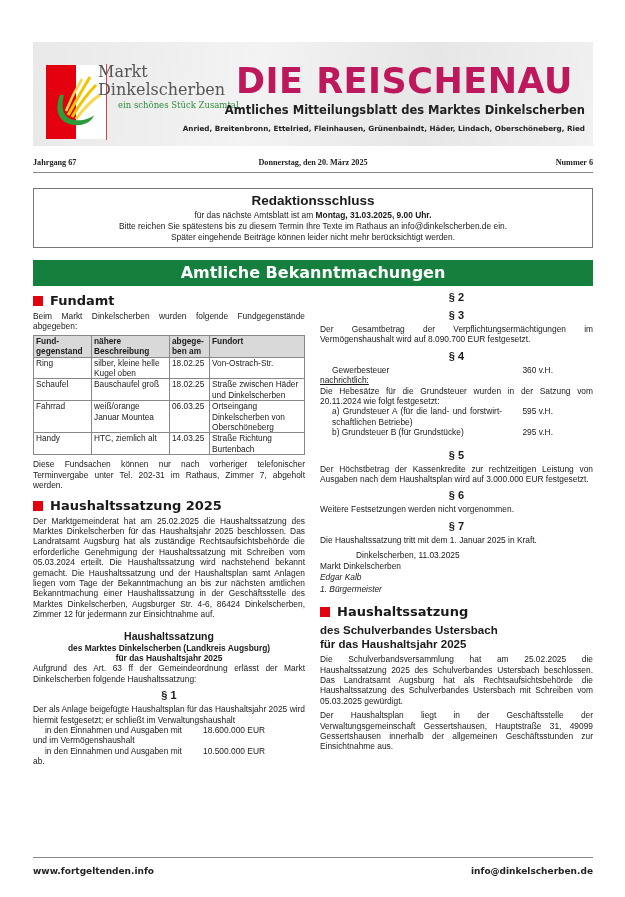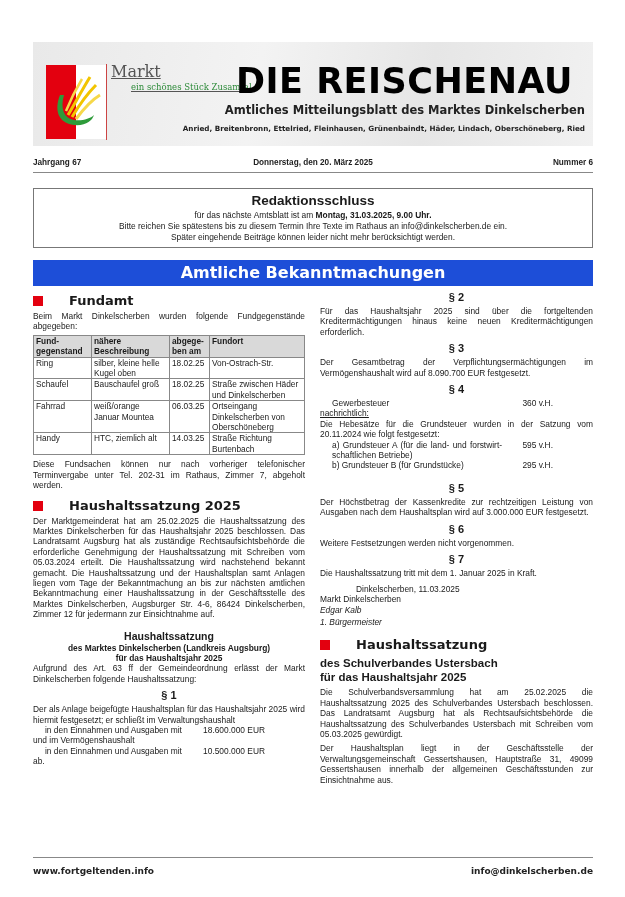--- a/index.html
+++ b/index.html
@@ -4,36 +4,36 @@
 <style>
   html, body { margin:0; padding:0; background:#ffffff; }
   body { width:625px; height:897px; position:relative; overflow:hidden; font-family:"Liberation Sans", sans-serif; color:#1a1a1a; }
   .page { position:absolute; left:0; top:0; width:625px; height:897px; }
   .masthead { position:absolute; left:33px; top:42px; width:560px; height:104px;
     background:linear-gradient(100deg,#e9e9e9 0%,#f3f3f3 40%,#e6e6e6 70%,#f1f1f1 100%); }
   .logo { position:absolute; left:46px; top:65px; width:60px; height:74px; background:#fff; }
   .logo .red { position:absolute; left:0; top:0; width:30px; height:74px; background:#e3000f; }
   .logo svg { position:absolute; left:0; top:0; }
   .logo-divider { position:absolute; left:106px; top:64px; width:1px; height:76px; background:#c44; }
-  .logo-text { position:absolute; left:111px; top:63px; font-family:"DejaVu Serif", serif; color:#555;text-decoration:underline; }
+  .logo-text { position:absolute; left:98px; top:63px; font-family:"DejaVu Serif", serif; color:#555; }
   .logo-text .l1 { font-size:16px; line-height:18px; }
   .logo-text .l2 { font-size:16px; line-height:18px; }
   .logo-text .l3 { font-size:8.5px; color:#2e8b3a; line-height:12px;margin-left:20px; }
-  .title { position:absolute; left:236px; top:62px; font-family:"DejaVu Sans", sans-serif; font-weight:bold; font-size:35px; color:#000000; letter-spacing:0.5px; line-height:38px; }
+  .title { position:absolute; left:236px; top:62px; font-family:"DejaVu Sans", sans-serif; font-weight:bold; font-size:35px; color:#be185d; letter-spacing:0.5px; line-height:38px; }
   .subtitle { position:absolute; right:40px; top:103px; font-family:"DejaVu Sans", sans-serif; font-weight:bold; font-size:11.5px; color:#222; }
   .villages { position:absolute; right:40px; top:124px; font-family:"DejaVu Sans", sans-serif; font-weight:bold; font-size:7.2px; color:#222; }
-  .issuebar { position:absolute; left:33px; top:157px; width:560px; height:15px; border-bottom:1px solid #888; font-family:Liberation Sans, sans-serif; font-weight:bold; font-size:8.2px; color:#222; }
+  .issuebar { position:absolute; left:33px; top:157px; width:560px; height:15px; border-bottom:1px solid #888; font-family:Liberation Serif, serif; font-weight:bold; font-size:8.2px; color:#222; }
   .issuebar span { position:absolute; top:1px; }
   .deadline { position:absolute; left:33px; top:188px; width:558px; height:58px; border:1px solid #777; text-align:center; font-size:8.4px; line-height:11px; }
   .deadline h2 { margin:3px 0 1px 0; font-size:13.5px; font-weight:bold; line-height:17px; }
-  .banner { position:absolute; left:33px; top:260px; width:560px; height:26px; background:#1d4ed8; color:#fff; text-align:center; font-family:"DejaVu Sans", sans-serif; font-size:16px; font-weight:bold; line-height:26px; }
+  .banner { position:absolute; left:33px; top:260px; width:560px; height:26px; background:#15803d; color:#fff; text-align:center; font-family:"DejaVu Sans", sans-serif; font-size:16px; font-weight:bold; line-height:26px; }
   .col { position:absolute; font-size:8.4px; line-height:10.4px; text-align:justify; }
   .col.left { left:33px; top:293px; width:272px; }
   .col.right { left:320px; top:290px; width:273px; }
-  .sec-h { font-family:"DejaVu Sans", sans-serif; font-weight:bold; font-size:13px; line-height:16px; margin:0 0 2px 0; display:flex; align-items:center;gap:19px; }
+  .sec-h { font-family:"DejaVu Sans", sans-serif; font-weight:bold; font-size:13px; line-height:16px; margin:0 0 2px 0; display:flex; align-items:center; }
   .sec-h .sq { display:inline-block; width:10px; height:10px; background:#e3000f; margin-right:7px; }
   p { margin:0; }
   table.fund { border-collapse:collapse; width:272px; margin:3px 0 4px 0; font-size:8.3px; line-height:10.4px; }
   table.fund th, table.fund td { border:1px solid #888; padding:0 2px; vertical-align:top; text-align:left; }
   table.fund th { background:#d9d9d9; font-weight:bold; }
   .para-h { text-align:center; font-weight:bold; font-size:11px; line-height:14px; margin:4px 0 2px 0; }
   .center-b { text-align:center; font-weight:bold; }
   .indent { padding-left:12px; }
   .row2 { display:flex; justify-content:space-between; }
   .italic { font-style:italic; }
@@ -54,20 +54,21 @@
       <path d="M14 30 C 8 45, 12 58, 28 60 C 40 61, 46 56, 48 50 C 44 54, 36 56, 28 55 C 18 53, 14 44, 18 30 Z" fill="#2e9b3a"></path>
       <path d="M22 50 C 28 40, 36 25, 44 12" stroke="#f2c400" stroke-width="3" fill="none"></path>
       <path d="M26 52 C 32 42, 40 30, 50 20" stroke="#f2c400" stroke-width="3" fill="none"></path>
       <path d="M30 54 C 36 46, 44 36, 54 30" stroke="#f6d84a" stroke-width="3" fill="none"></path>
       <path d="M20 46 C 24 36, 30 24, 36 14" stroke="#f6d84a" stroke-width="2.5" fill="none"></path>
     </svg>
   </div>
   <div class="logo-divider"></div>
   <div class="logo-text">
     <div class="l1">Markt</div>
+    <div class="l2">Dinkelscherben</div>
     <div class="l3">ein schönes Stück Zusamtal</div>
   </div>
   <div class="title">DIE REISCHENAU</div>
   <div class="subtitle">Amtliches Mitteilungsblatt des Marktes Dinkelscherben</div>
   <div class="villages">Anried, Breitenbronn, Ettelried, Fleinhausen, Grünenbaindt, Häder, Lindach, Oberschöneberg, Ried</div>
 
   <div class="issuebar">
     <span style="left:0;">Jahrgang 67</span>
     <span style="left:0;right:0;text-align:center;">Donnerstag, den 20. März 2025</span>
     <span style="right:0;">Nummer 6</span>
@@ -151,21 +152,20 @@
     <p>und im Vermögenshaushalt</p>
     <div class="row2 indent" style="padding-right:40px;">
       <span>in den Einnahmen und Ausgaben mit</span>
       <span>10.500.000 EUR</span>
     </div>
     <p>ab.</p>
   </div>
 
   <div class="col right">
     <div class="para-h" style="margin-top:0;">§ 2</div>
-    <p>Für das Haushaltsjahr 2025 sind über die fortgeltenden Kreditermächtigungen hinaus keine neuen Kreditermächtigungen erforderlich.</p>
     <div class="para-h">§ 3</div>
     <p>Der Gesamtbetrag der Verpflichtungsermächtigungen im Vermögenshaushalt wird auf 8.090.700 EUR festgesetzt.</p>
     <div class="para-h">§ 4</div>
     <div class="row2 indent" style="padding-right:40px;">
       <span>Gewerbesteuer</span>
       <span>360 v.H.</span>
     </div>
     <p class="underline">nachrichtlich:</p>
     <p>Die Hebesätze für die Grundsteuer wurden in der Satzung vom 20.11.2024 wie folgt festgesetzt:</p>
     <div class="row2 indent" style="padding-right:40px;">

